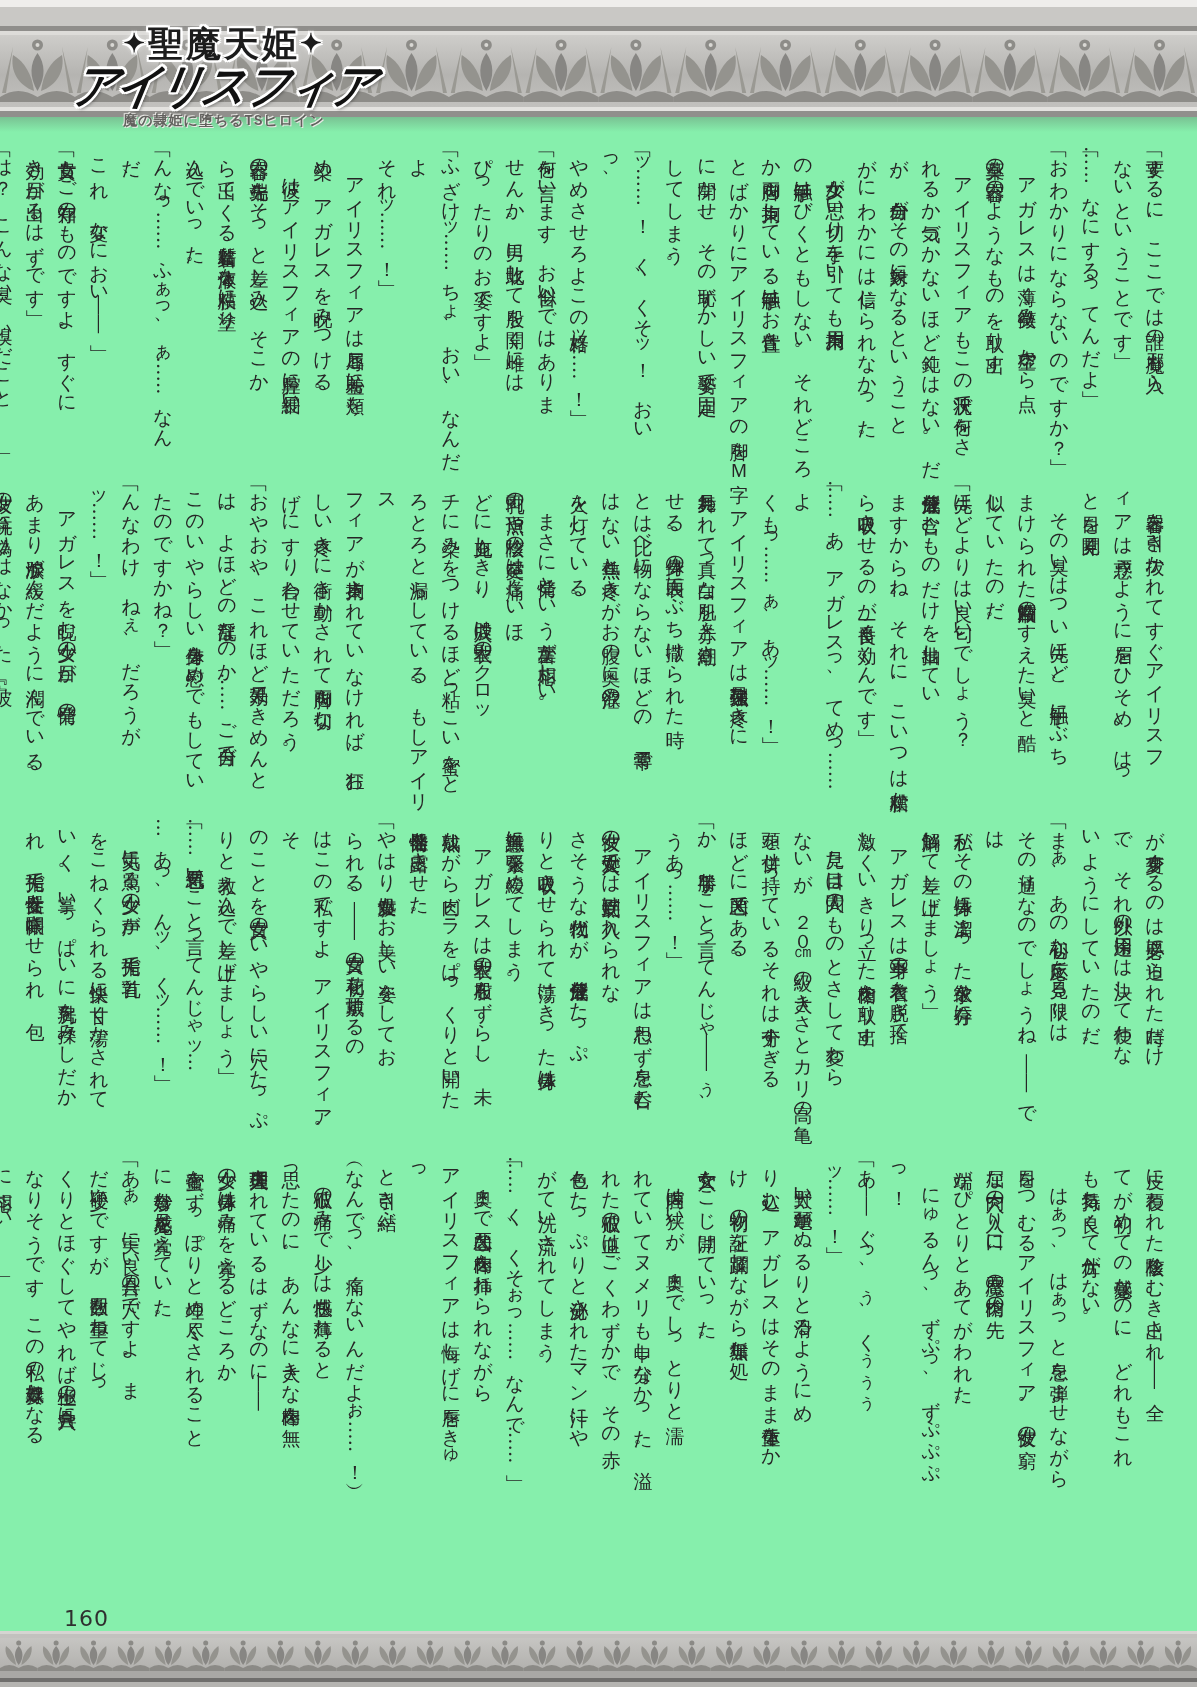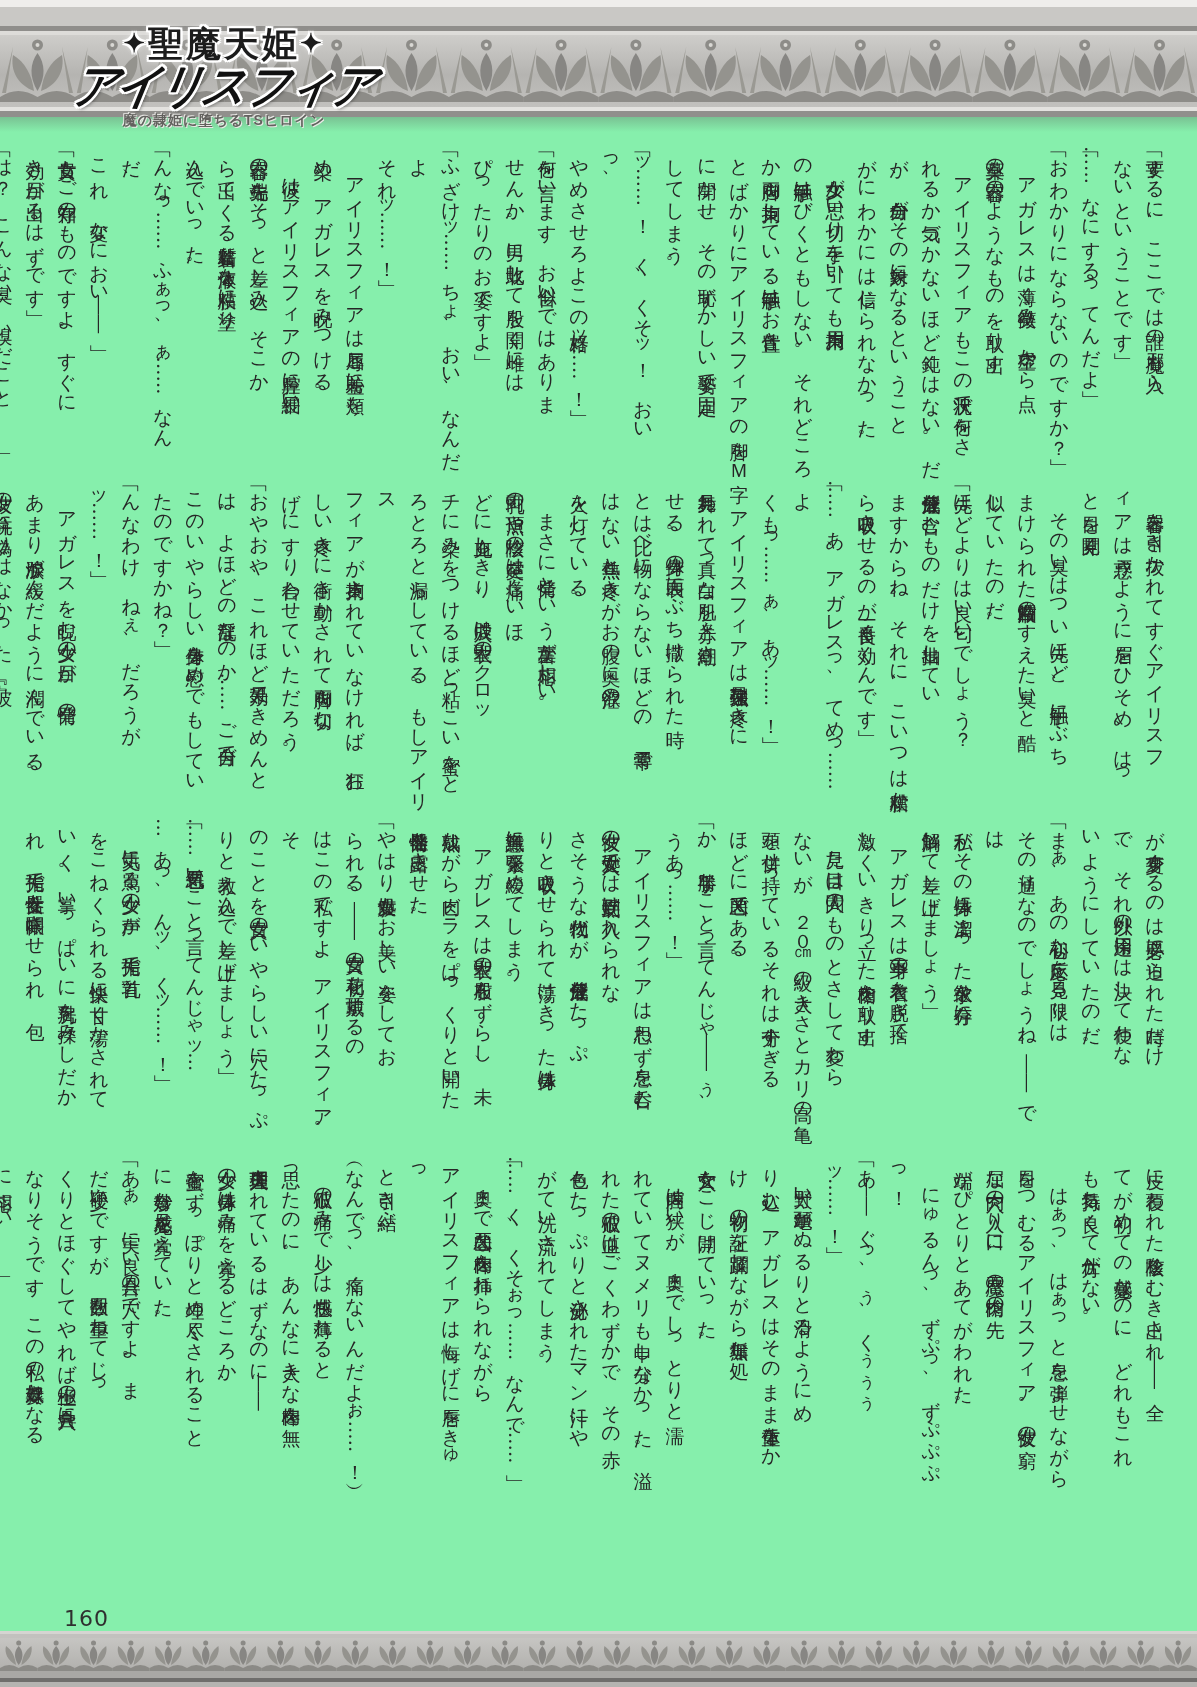--- a/index.html
+++ b/index.html
@@ -33,21 +33,21 @@
   
   .logo{position:absolute;top:26px;left:64px;width:320px;text-align:center;z-index:5;}
   .logo-title{font-size:35px;font-weight:bold;letter-spacing:3px;color:#1c1c1c;line-height:1;
     text-shadow:2px 0 0 #fff,-2px 0 0 #fff,0 2px 0 #fff,0 -2px 0 #fff,
                 2px 2px 0 #fff,-2px -2px 0 #fff,2px -2px 0 #fff,-2px 2px 0 #fff,0 0 6px #fff;}
   .logo-star{font-size:26px;vertical-align:4px;}
   .logo-name{margin-top:2px;font-family:"DejaVu Sans",sans-serif;font-size:45px;font-weight:900;
     font-style:italic;letter-spacing:-3px;transform:skewX(-10deg) scaleY(1.05);color:#111;line-height:1;
     text-shadow:2.5px 0 0 #fff,-2.5px 0 0 #fff,0 2.5px 0 #fff,0 -2.5px 0 #fff,
                 2px 2px 0 #fff,-2px -2px 0 #fff,2px -2px 0 #fff,-2px 2px 0 #fff,3px 3px 3px rgba(0,0,0,.35);}
-  .logo-subtitle{margin-top:4px;font-family:Liberation Sans, sans-serif;font-size:14px;font-weight:bold;
+  .logo-subtitle{margin-top:4px;font-family:Liberation Mono, monospace;font-size:14px;font-weight:bold;
     color:#62615e;letter-spacing:1px;text-shadow:1px 1px 0 #e8e7e4,-1px -1px 0 #e8e7e4;}
 
   
   .band{position:absolute;right:25px;width:1092px;height:324px;
         writing-mode:vertical-rl;text-orientation:mixed;overflow:visible;}
   .vcol{line-height:32px;font-size:19px;letter-spacing:0;}
   #band1{top:146px;} #band2{top:480px;} #band3{top:818px;} #band4{top:1156px;}
 
   
   .page-number{position:absolute;left:64px;top:1606px;font-family:"DejaVu Sans",sans-serif;

